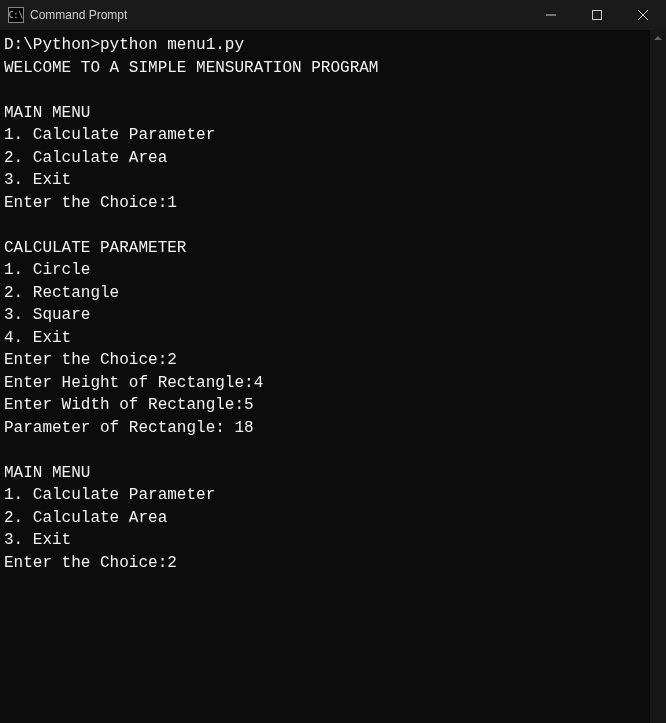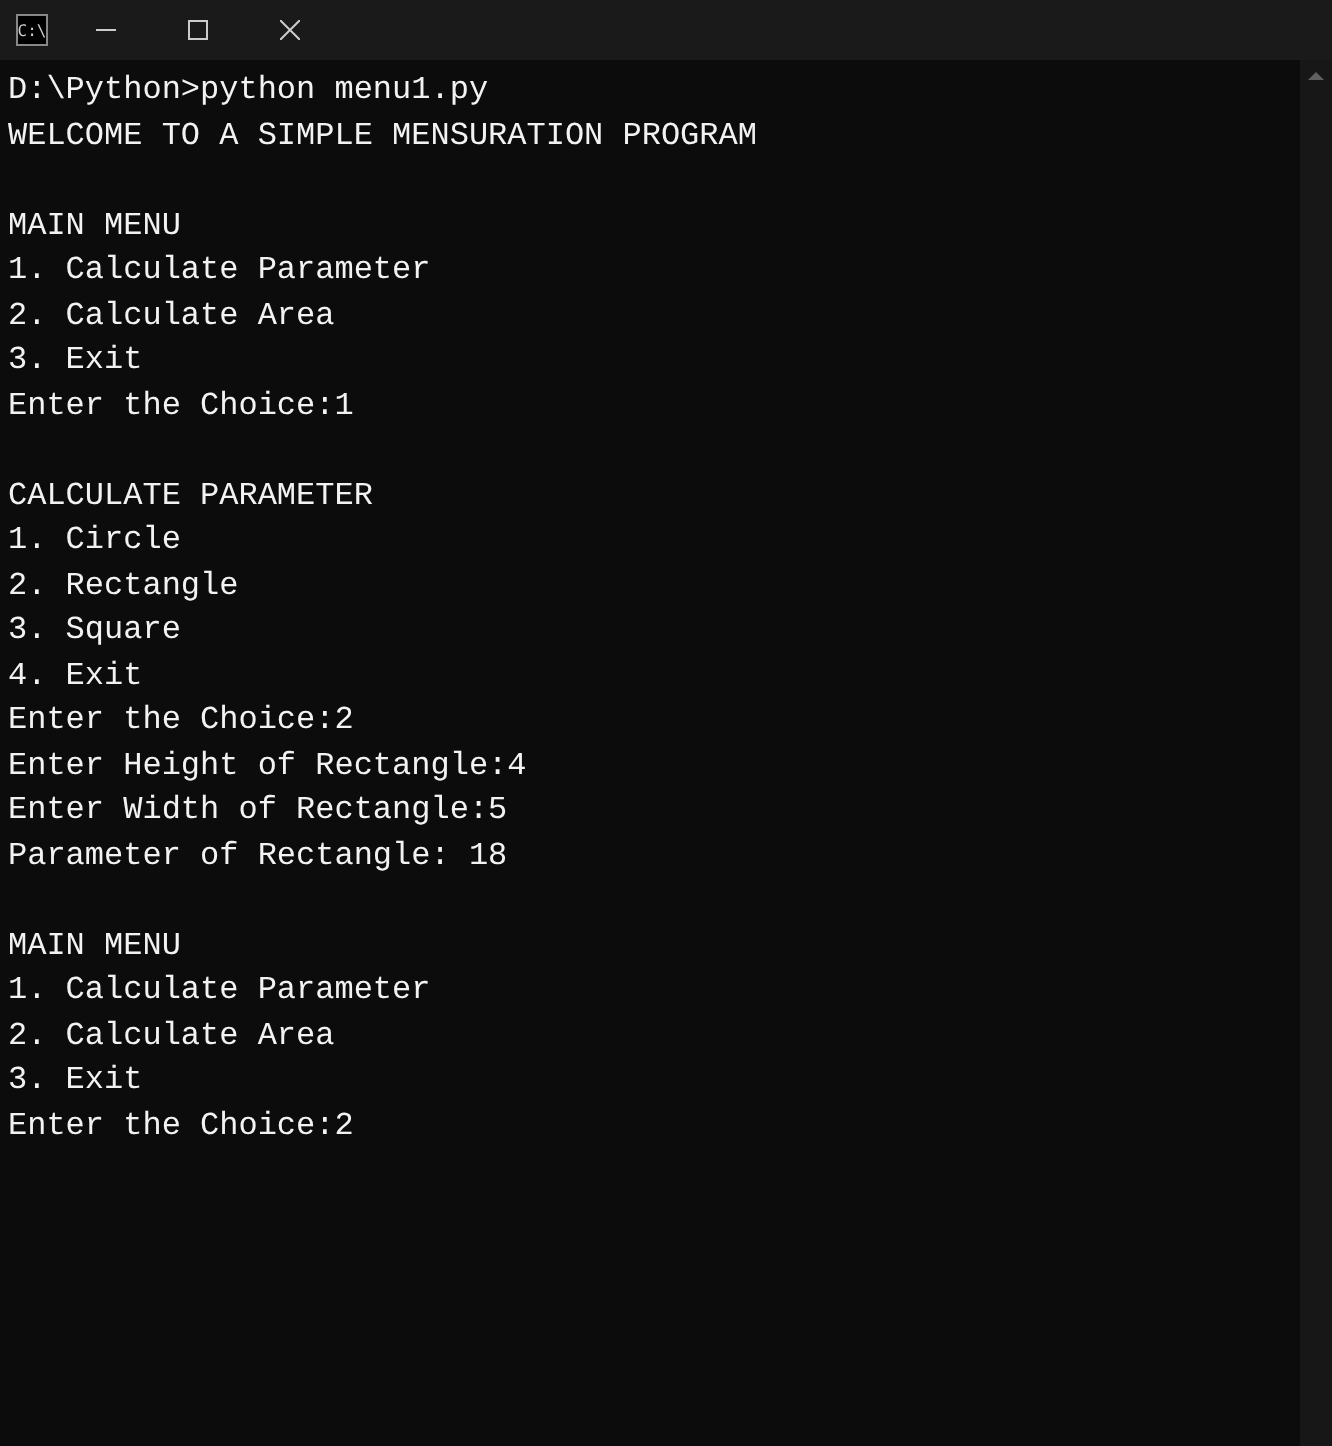--- a/index.html
+++ b/index.html
@@ -94,20 +94,21 @@
       display: inline;
     }
   </style>
 </head>
 <body>
 
 <div class="titlebar">
   <div class="titlebar-icon">
     <span>C:\</span>
   </div>
+  <div class="titlebar-title">Command Prompt</div>
   <div class="titlebar-controls">
     <div class="titlebar-btn">
       <svg viewBox="0 0 10 10">
           <line x1="0" y1="5" x2="10" y2="5"></line>
         </svg>
     </div>
     <div class="titlebar-btn">
       <svg viewBox="0 0 10 10">
           <rect x="0.5" y="0.5" width="9" height="9"></rect>
         </svg>

